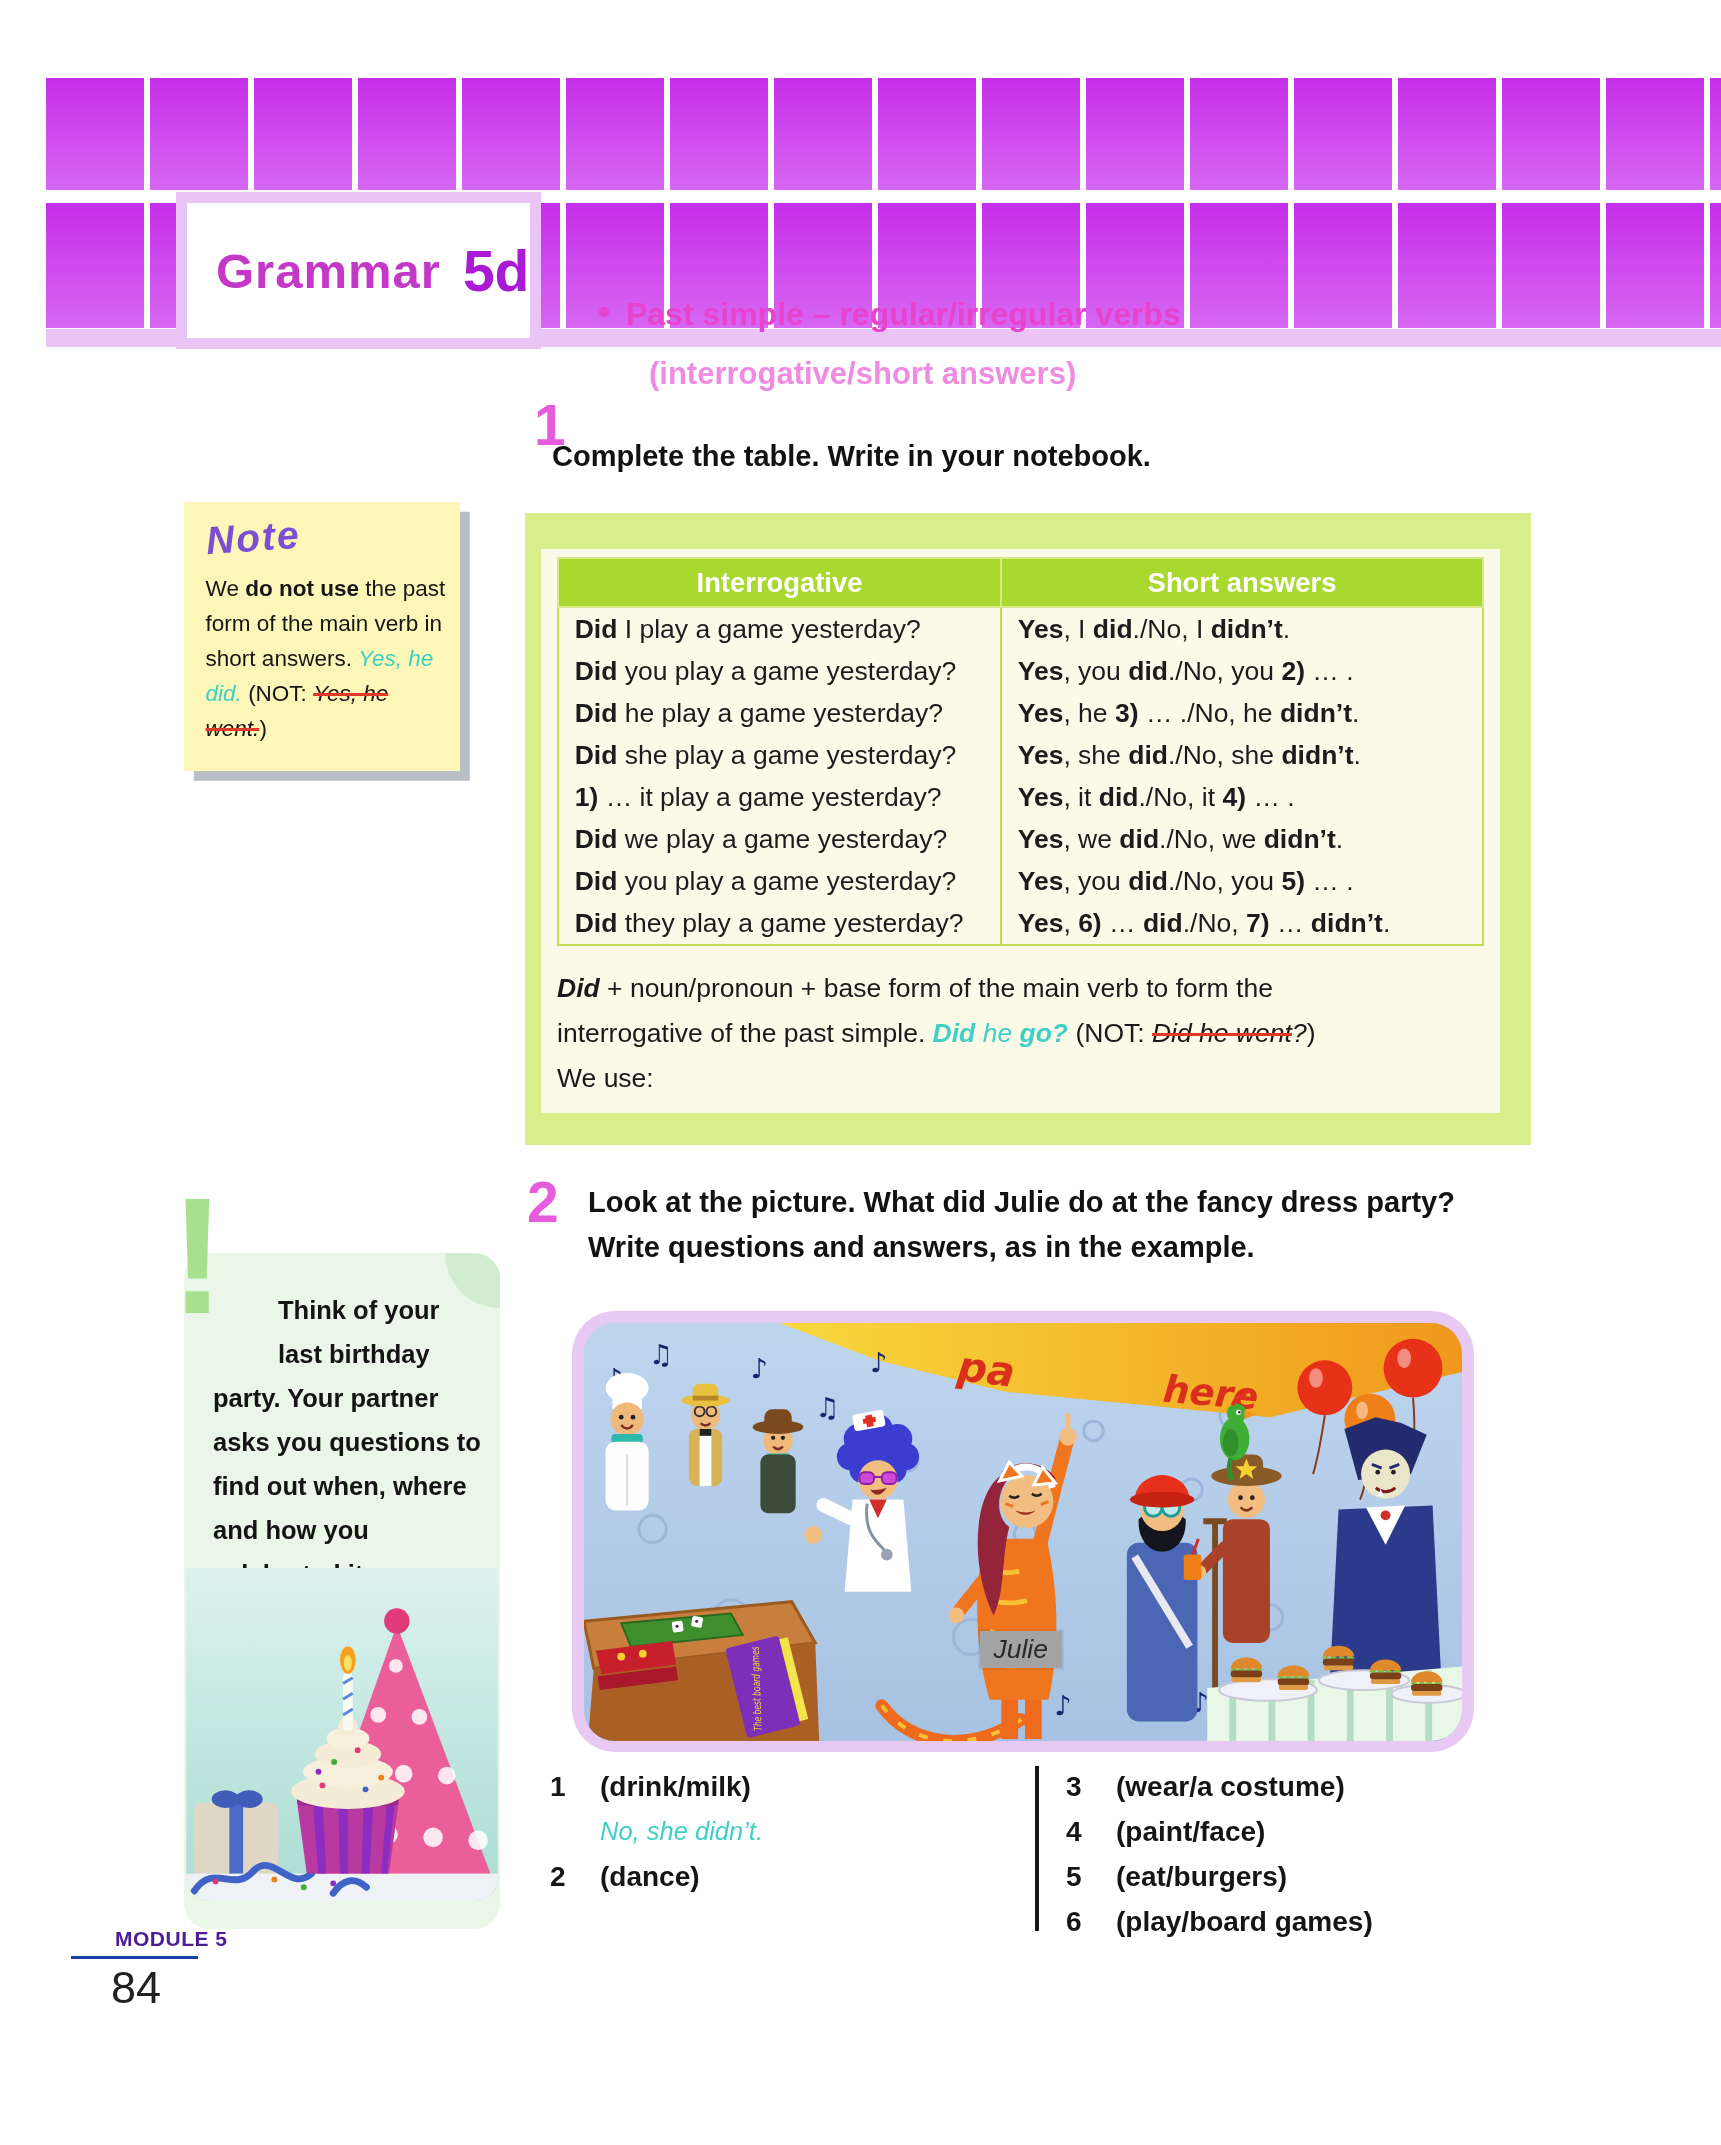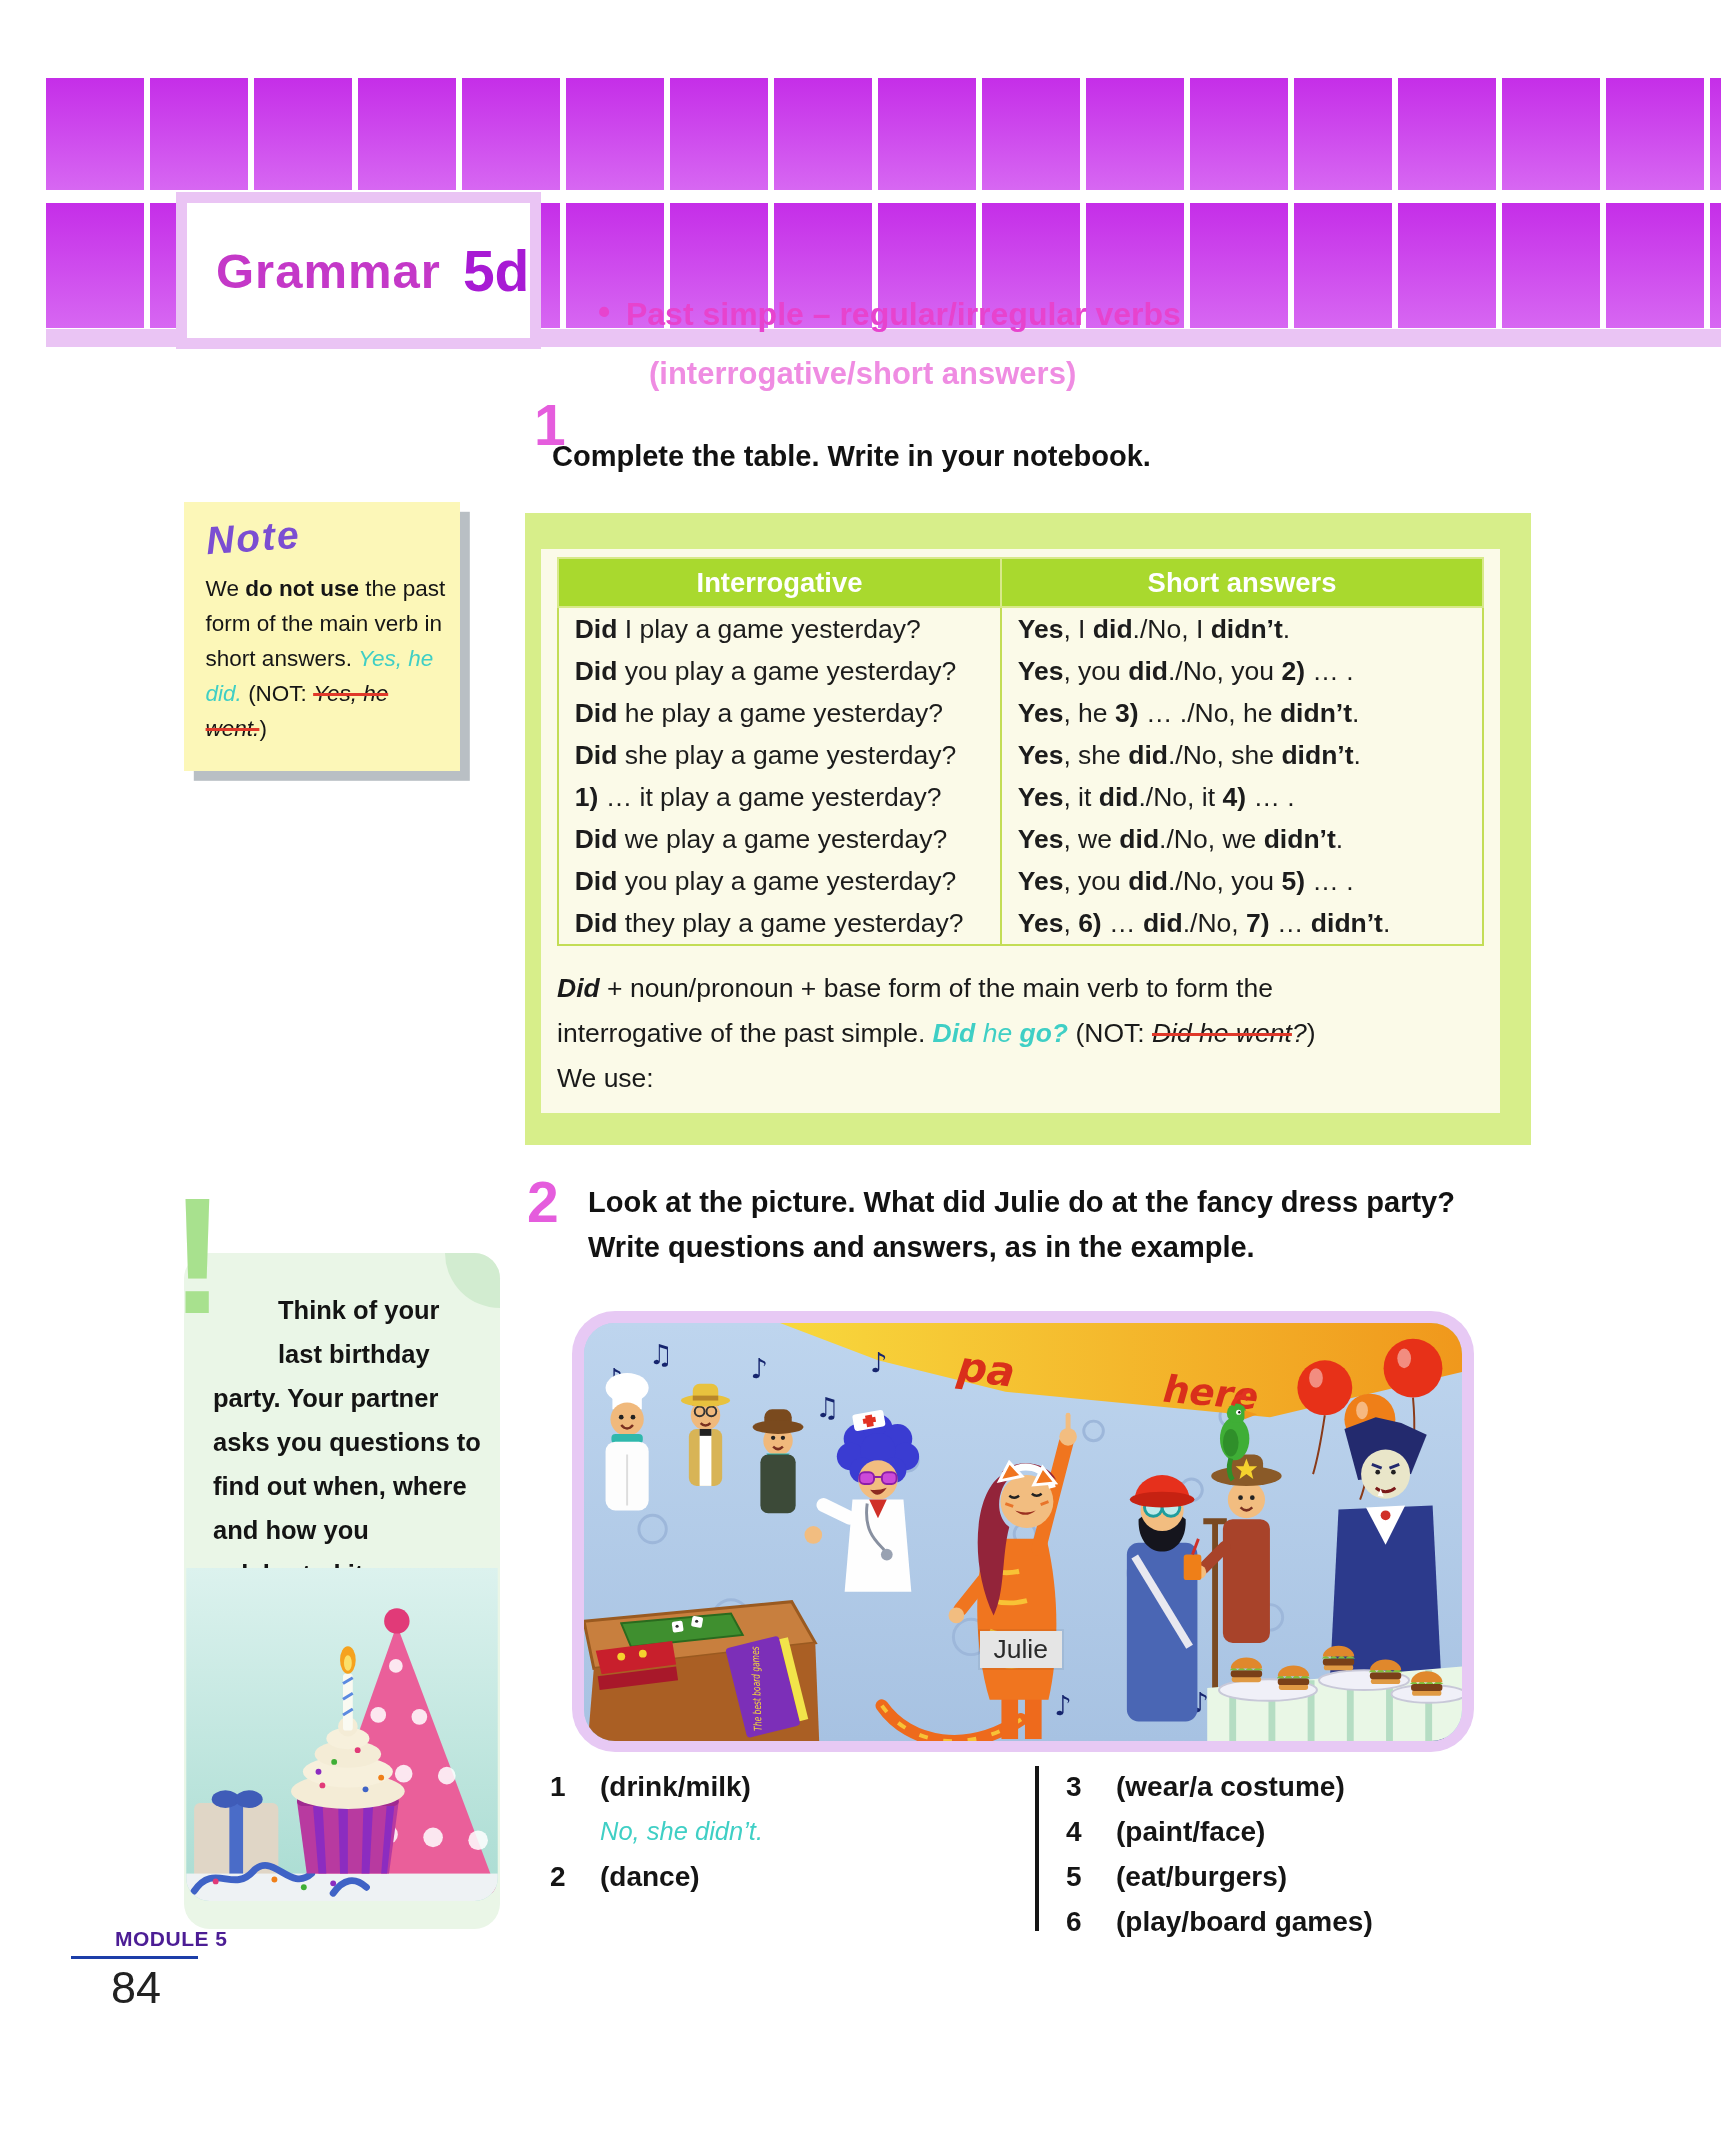--- a/index.html
+++ b/index.html
@@ -62,22 +62,22 @@
   .think-text{padding:35px 15.7px 0 29px;font-size:25.5px;font-weight:700;line-height:44px;color:#141414;}
   .bang-spacer{float:left;width:65px;height:49px;}
   .photo{position:absolute;left:186px;top:1568px;width:312px;height:333px;border-radius:0 0 23.5px 23.5px;
          overflow:hidden;z-index:2;}
 
   
   .scene{position:absolute;left:572px;top:1311px;width:902px;height:441px;background:#e7c9f4;
          border-radius:43px;padding:11.8px;box-sizing:border-box;}
   .scene-inner{position:relative;width:878px;height:418px;border-radius:31px;overflow:hidden;background:#b7cfe9;}
   .scene-svg{display:block;width:878px;height:418px;}
-  .julie-chip{position:absolute;left:396px;top:308px;background:#e5e5e5;padding:2.9px 13.7px;
-              font-size:26.5px;color:#2a2a2a;box-shadow:0 0 0 2px rgba(0,0,0,.06);}
+  .julie-chip{position:absolute;left:396px;top:308px;background:#a3a3a3;padding:2.9px 13.7px;
+              font-size:26.5px;color:#2a2a2a;box-shadow:0 0 0 2px rgba(0,0,0,.06);font-style:italic;}
 
   
   .pcol{position:absolute;top:1764px;}
   .pcol-left{left:550px;width:469px;}
   .pcol-right{left:1066px;width:549px;}
   .prow{display:flex;height:45px;align-items:center;}
   .pnum{width:50px;font-size:28px;font-weight:700;color:#151515;flex:none;}
   .pprompt{font-size:28px;font-weight:700;color:#151515;white-space:nowrap;}
   .pexample{margin-left:50px;height:45px;display:flex;align-items:center;
             font-size:25.5px;font-style:italic;color:#3fcfc5;white-space:nowrap;}

